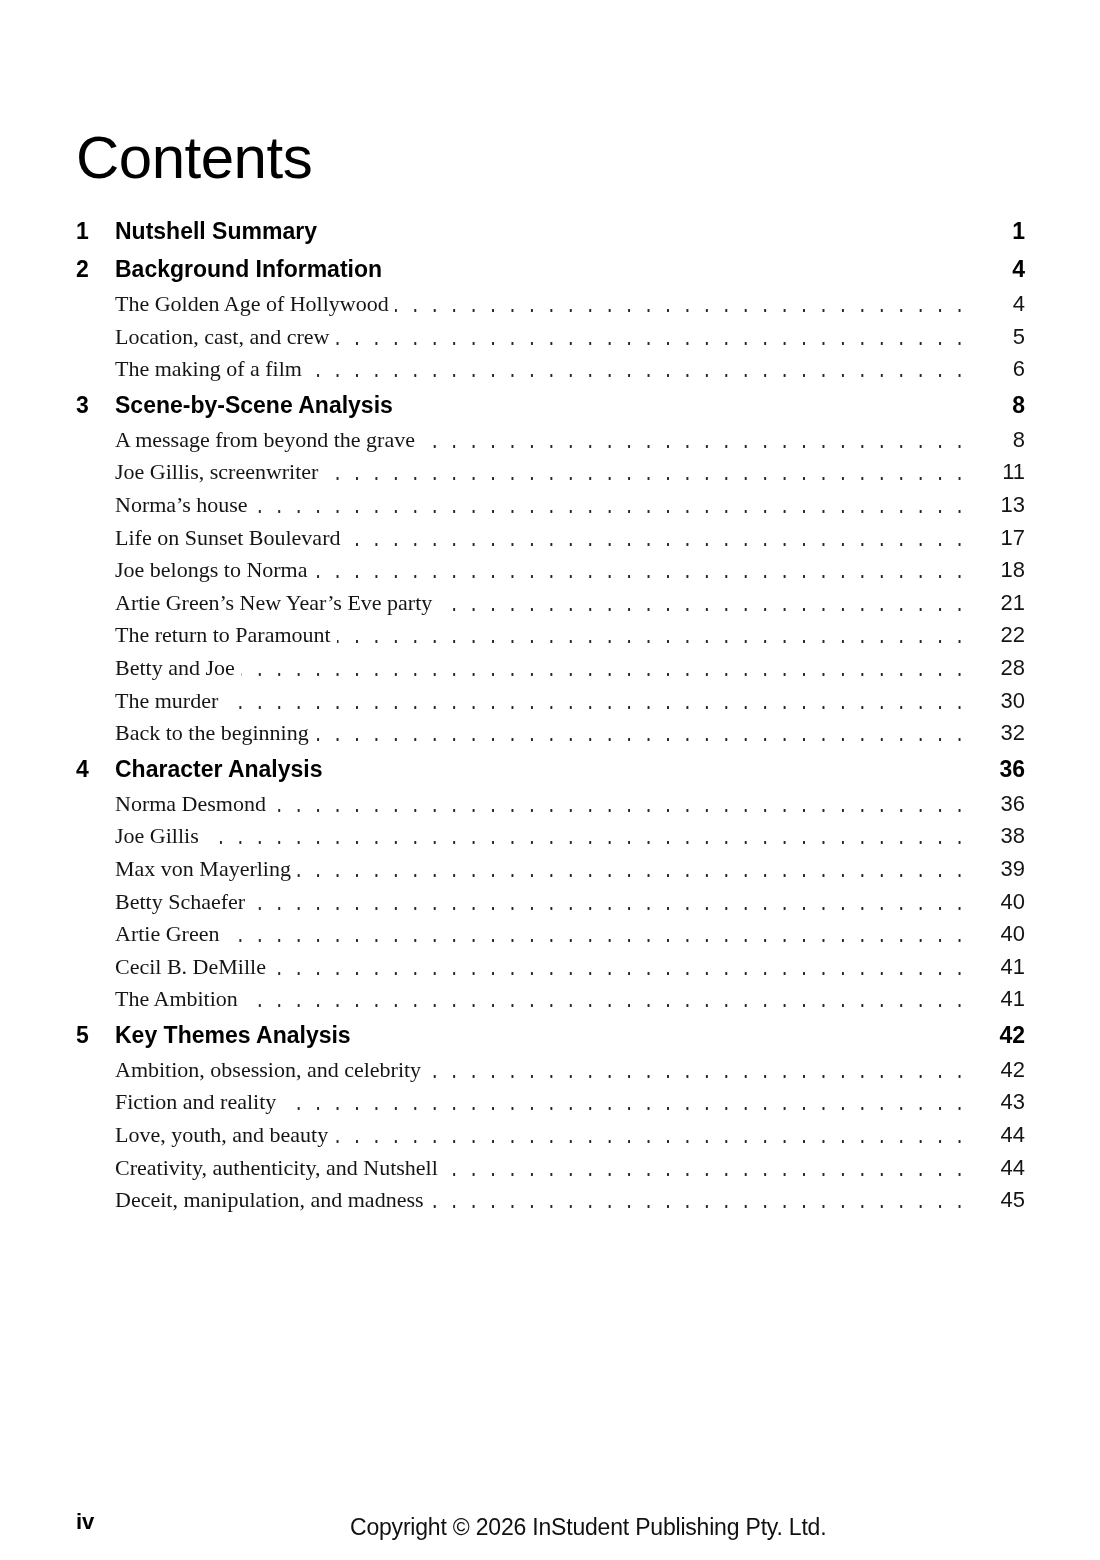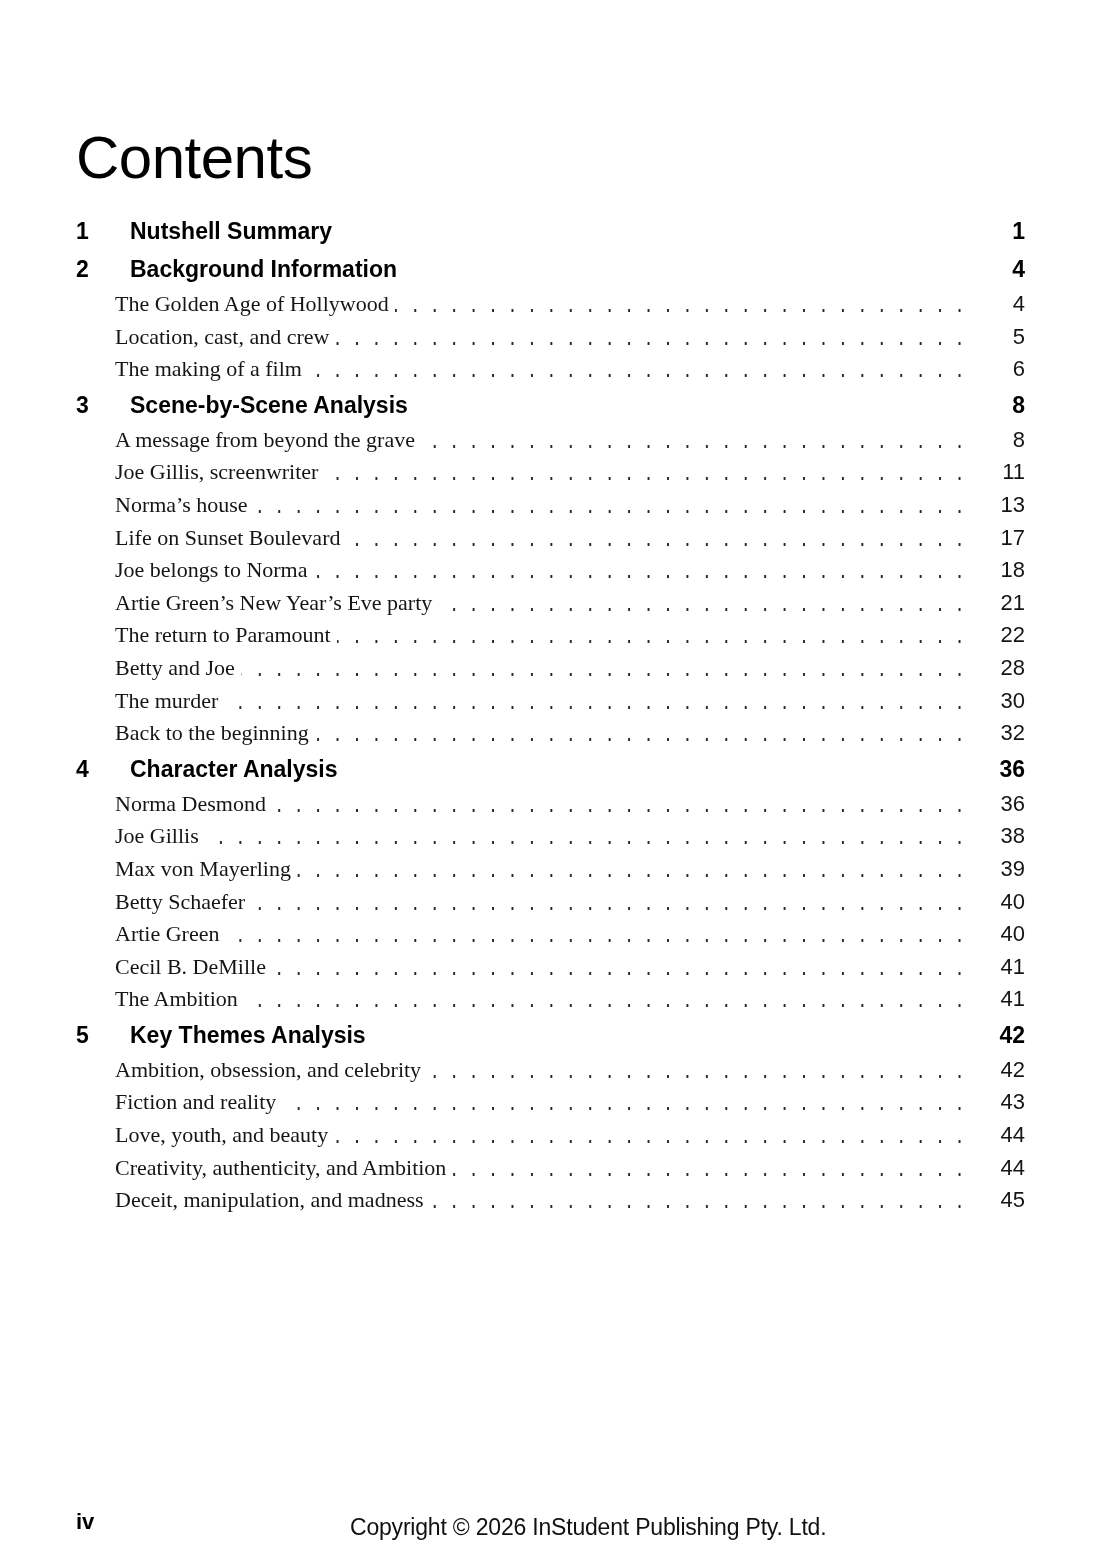--- a/index.html
+++ b/index.html
@@ -42,21 +42,20 @@
     }
     .chapter .num {
       position: absolute;
       left: 0;
       top: 0;
     }
     .chapter .title {
       position: absolute;
       left: 39px;
       top: 0;
-      margin-left: 15px;
     }
     .chapter .page {
       position: absolute;
       right: 1px;
       top: 0;
     }
     .section {
       position: relative;
       height: 32.6px;
       font-size: 22px;
@@ -252,21 +251,21 @@
     <span class="title">Fiction and reality</span>
     <span class="page">43</span>
   </div>
   <div class="section">
     <span class="leader"></span>
     <span class="title">Love, youth, and beauty</span>
     <span class="page">44</span>
   </div>
   <div class="section">
     <span class="leader"></span>
-    <span class="title">Creativity, authenticity, and Ambition</span>
+    <span class="title">Creativity, authenticity, and Nutshell</span>
     <span class="page">44</span>
   </div>
   <div class="section">
     <span class="leader"></span>
     <span class="title">Deceit, manipulation, and madness</span>
     <span class="page">45</span>
   </div>
 
 </div>
 

